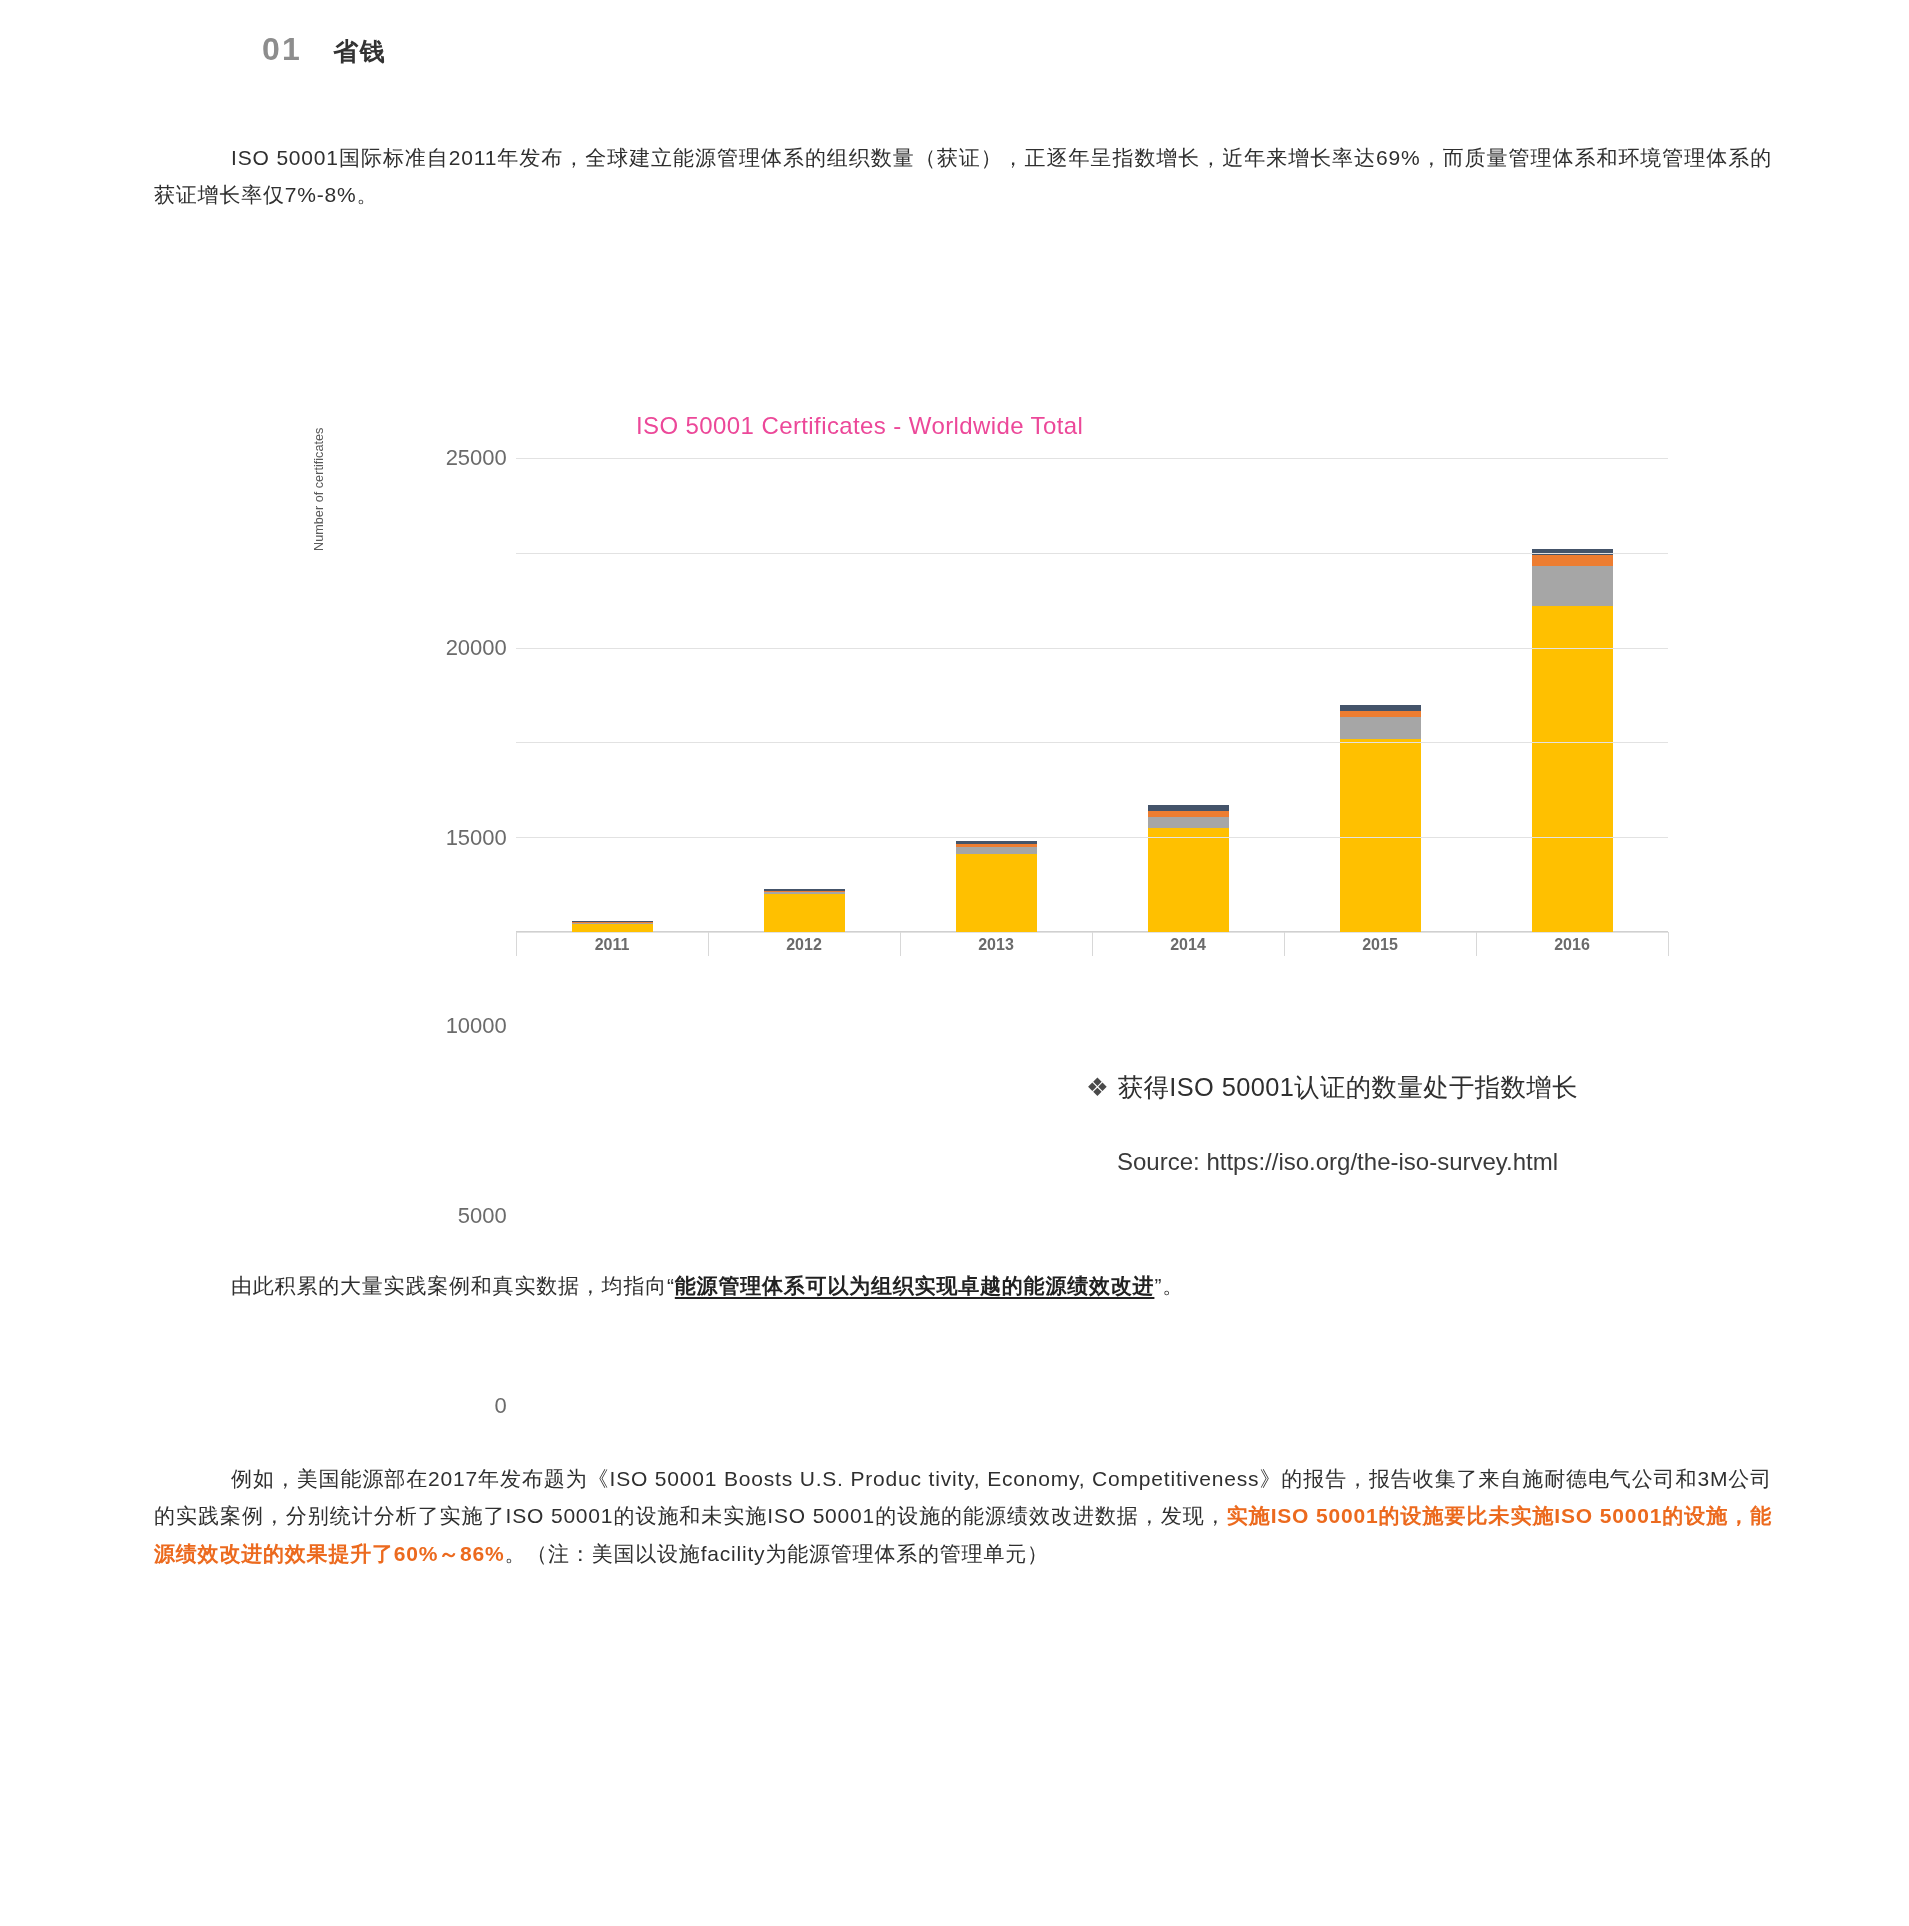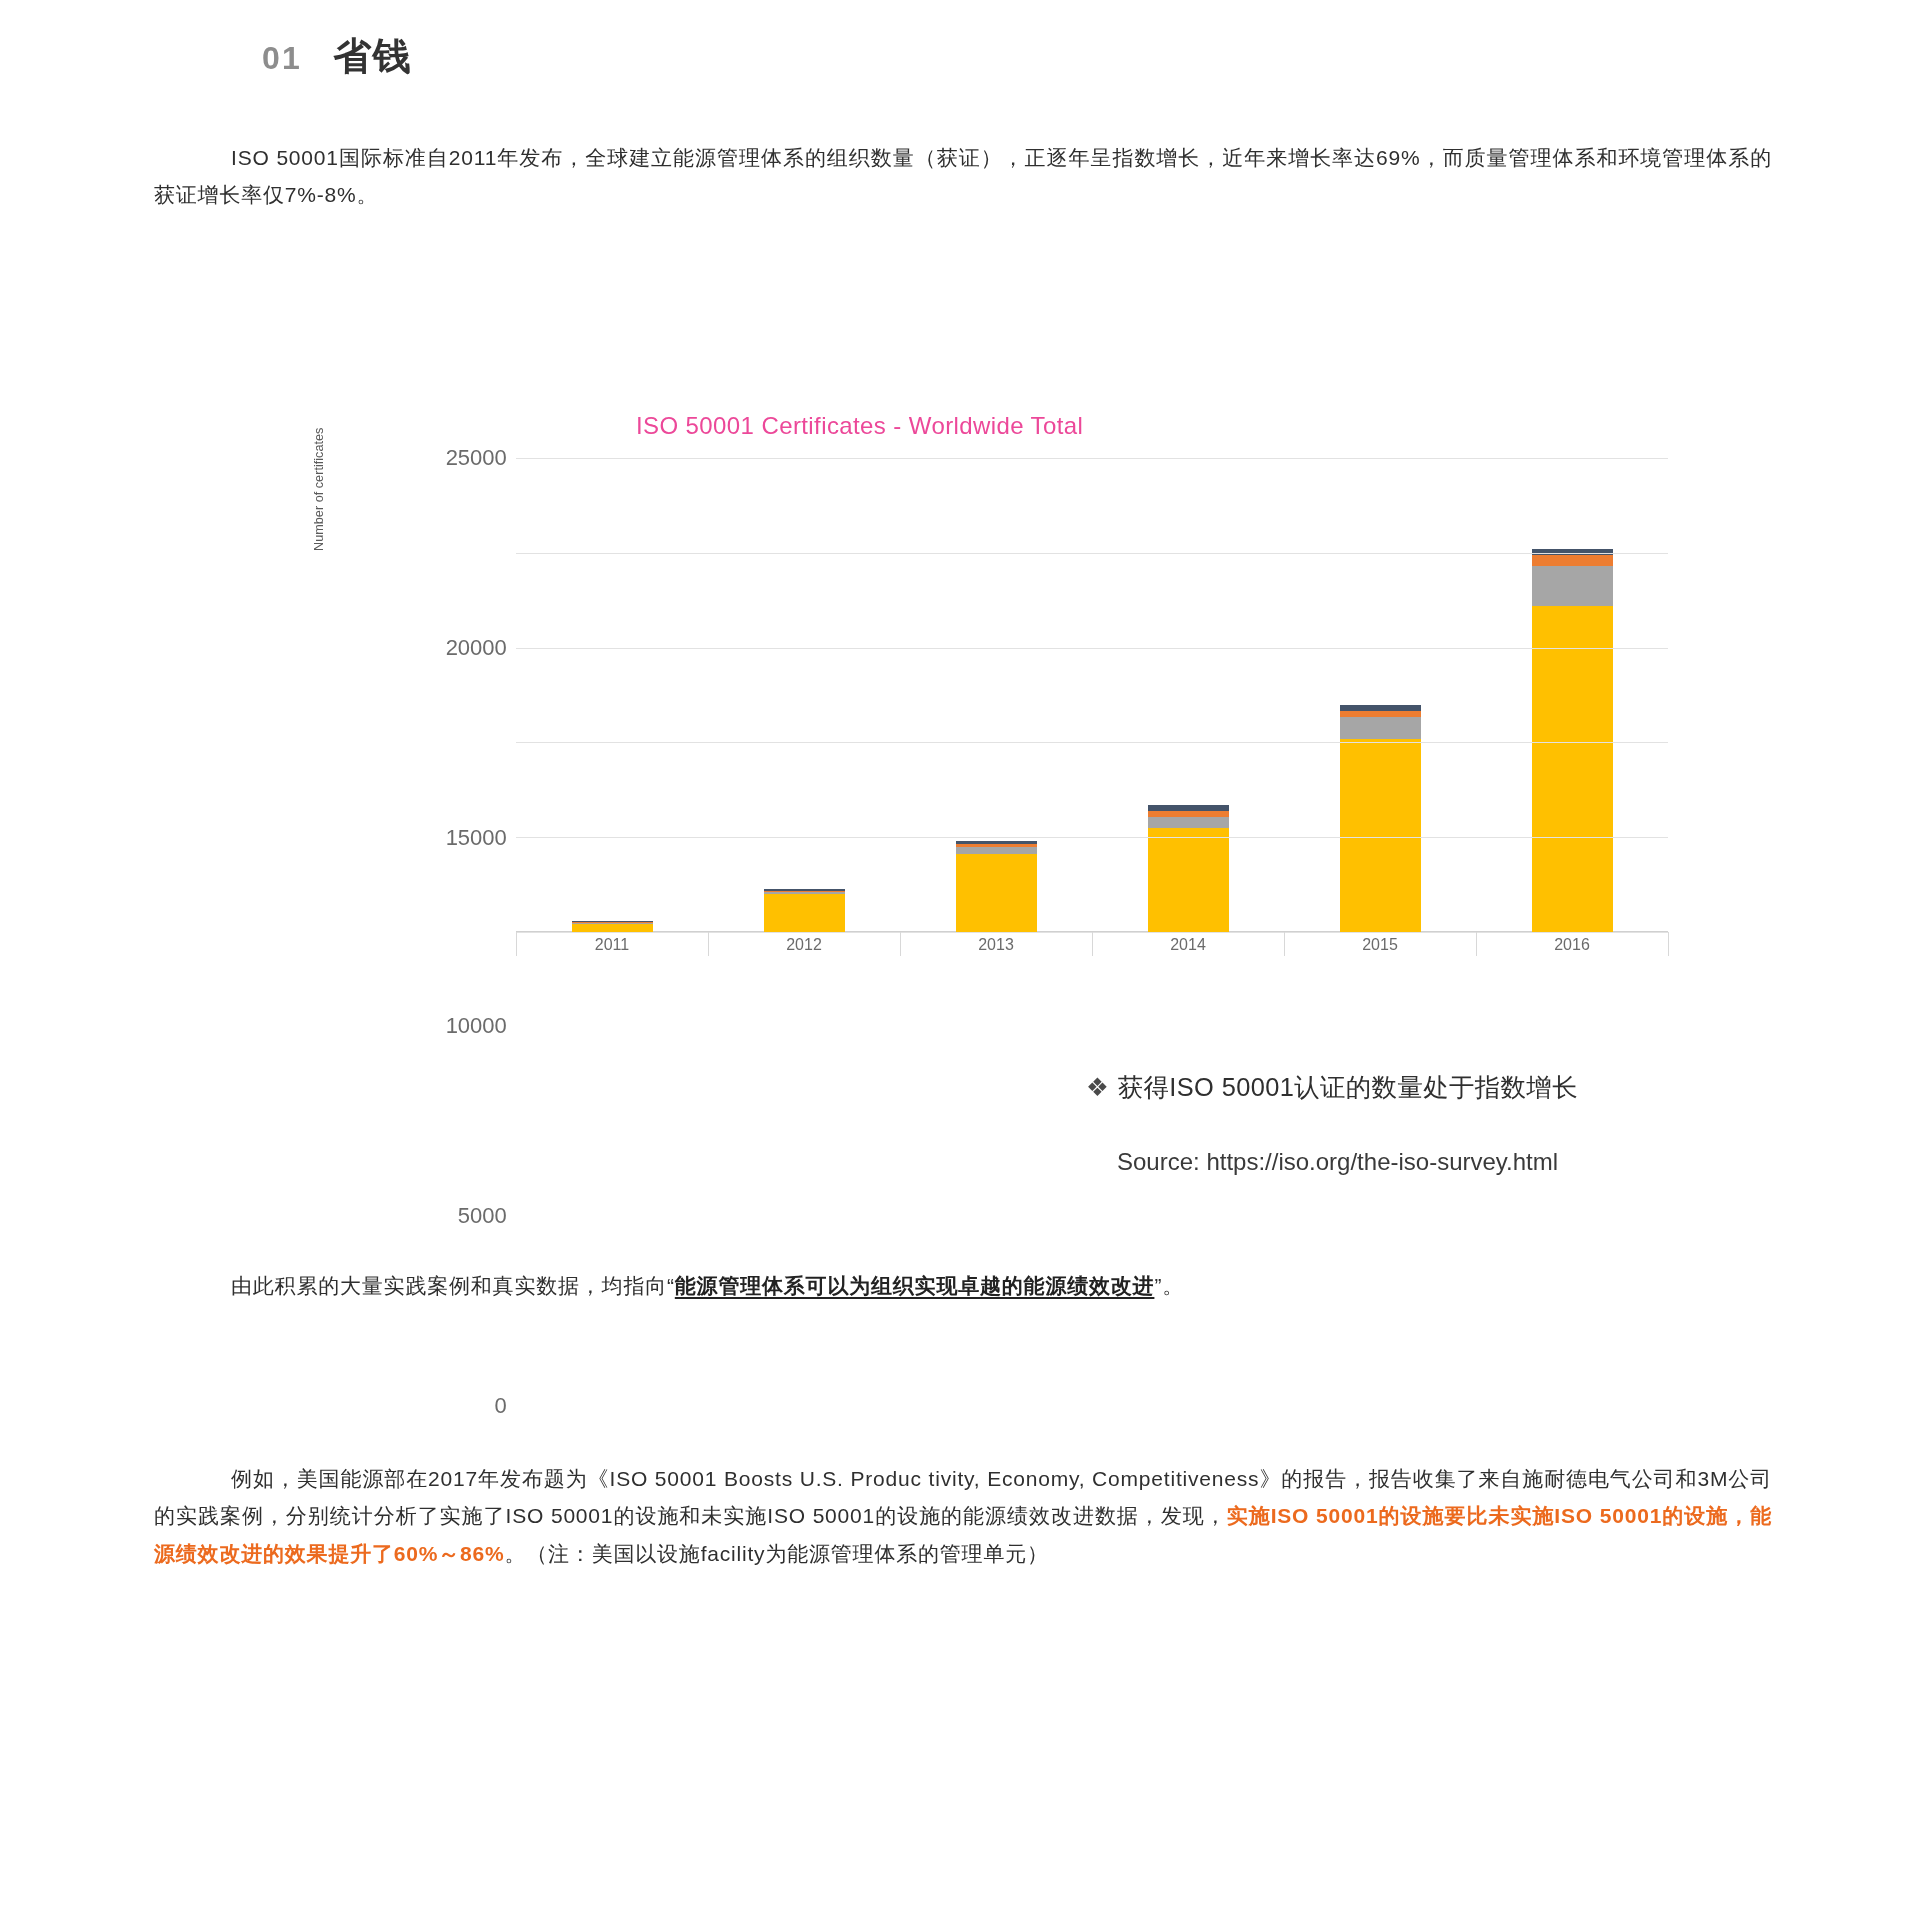--- a/index.html
+++ b/index.html
@@ -31,21 +31,21 @@
     align-items: baseline;
     gap: 31px;
   }
   .section-num {
     font-size: 32px;
     font-weight: bold;
     letter-spacing: 2.3px;
     color: #8d8d8d;
   }
   .section-title {
-    font-size: 38px;
+    font-size: 25px;
     font-weight: bold;
     letter-spacing: 1.5px;
     color: #333333;
   }
 
   
   .para {
     position: absolute;
     font-size: 21px;
     line-height: 1.78;
@@ -169,20 +169,21 @@
     left: 208px;
     top: 524px;
     width: 1152px;
     display: flex;
   }
   .xtick {
     flex: 1 1 0;
     text-align: center;
     font-size: 16px;
     color: #6b6b6b;
+    font-weight: bold;
   }
   .xsep {
     position: absolute;
     top: 520px;
     width: 0.8px;
     height: 24px;
     background: #d8d8d8;
   }
 
   

